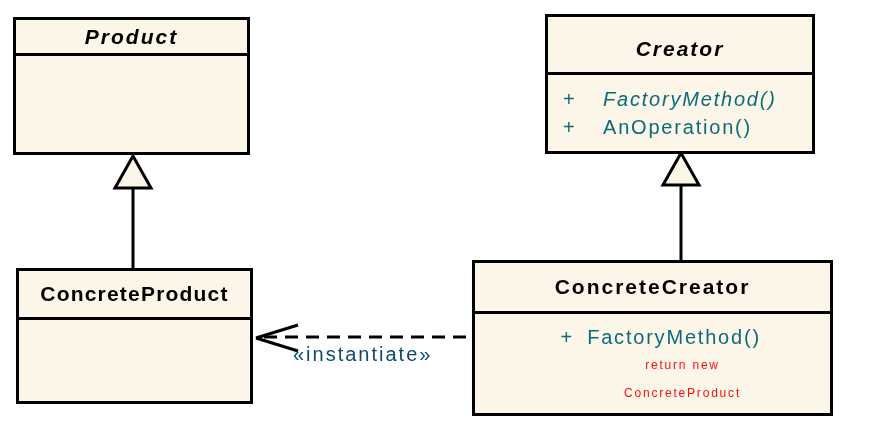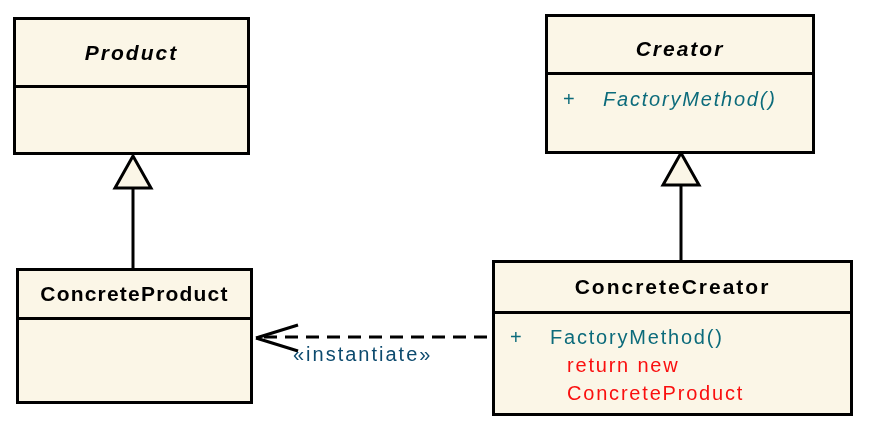--- a/index.html
+++ b/index.html
@@ -55,21 +55,21 @@
     line-height: 28px;
     white-space: nowrap;
   }
   .method .vis {
     display: inline-block;
     width: 40px;
   }
   .italic { font-style: italic; }
   .code-line {
     color: #FA0F0F;
-    font-size: 20px;
+    font-size: 12px;
     letter-spacing: 1.8px;
     line-height: 28px;
     padding-left: 57px;
     white-space: nowrap;
   }
   .conn-label {
     position: absolute;
     font-size: 20px;
     letter-spacing: 2px;
     color: #0c4a6e;
@@ -91,39 +91,42 @@
       <polygon points="681,153 663,185 699,185" fill="#FBF6E7" stroke="#000000" stroke-width="3"></polygon>
     </g>
     <g>
       <line x1="264" y1="337" x2="492" y2="337" stroke="#000000" stroke-width="3" stroke-dasharray="13 8"></line>
       <line x1="256" y1="338" x2="298" y2="325" stroke="#000000" stroke-width="3"></line>
       <line x1="256" y1="338" x2="298" y2="351" stroke="#000000" stroke-width="3"></line>
     </g>
   </svg>
 
   <div class="uml-class abstract" style="left:13px; top:17px; width:237px; height:138px;">
-    <div class="uml-title" style="height:68px;">Product</div>
+    <div class="uml-title" style="height:36px;">Product</div>
     <div class="uml-body"></div>
   </div>
 
   <div class="uml-class abstract" style="left:545px; top:14px; width:270px; height:140px;">
     <div class="uml-title" style="height:50px;margin-top:8px;">Creator</div>
     <div class="uml-body">
       <div class="method">
         <span class="vis">+</span><span class="italic">FactoryMethod()</span>
       </div>
+      <div class="method">
+        <span class="vis">+</span><span>AnOperation()</span>
+      </div>
     </div>
   </div>
 
   <div class="uml-class" style="left:16px; top:268px; width:237px; height:136px;">
     <div class="uml-title" style="height:49px; letter-spacing:1.2px;">ConcreteProduct</div>
     <div class="uml-body"></div>
   </div>
 
-  <div class="uml-class" style="left:492px; top:260px; width:361px; height:156px;">
+  <div class="uml-class" style="left:472px; top:260px; width:361px; height:156px;text-align:center;">
     <div class="uml-title" style="height:51px;">ConcreteCreator</div>
     <div class="uml-body" style="padding-top:9px;">
       <div class="method">
         <span class="vis">+</span><span>FactoryMethod()</span>
       </div>
       <div class="code-line">return new</div>
       <div class="code-line">ConcreteProduct</div>
     </div>
   </div>
 

